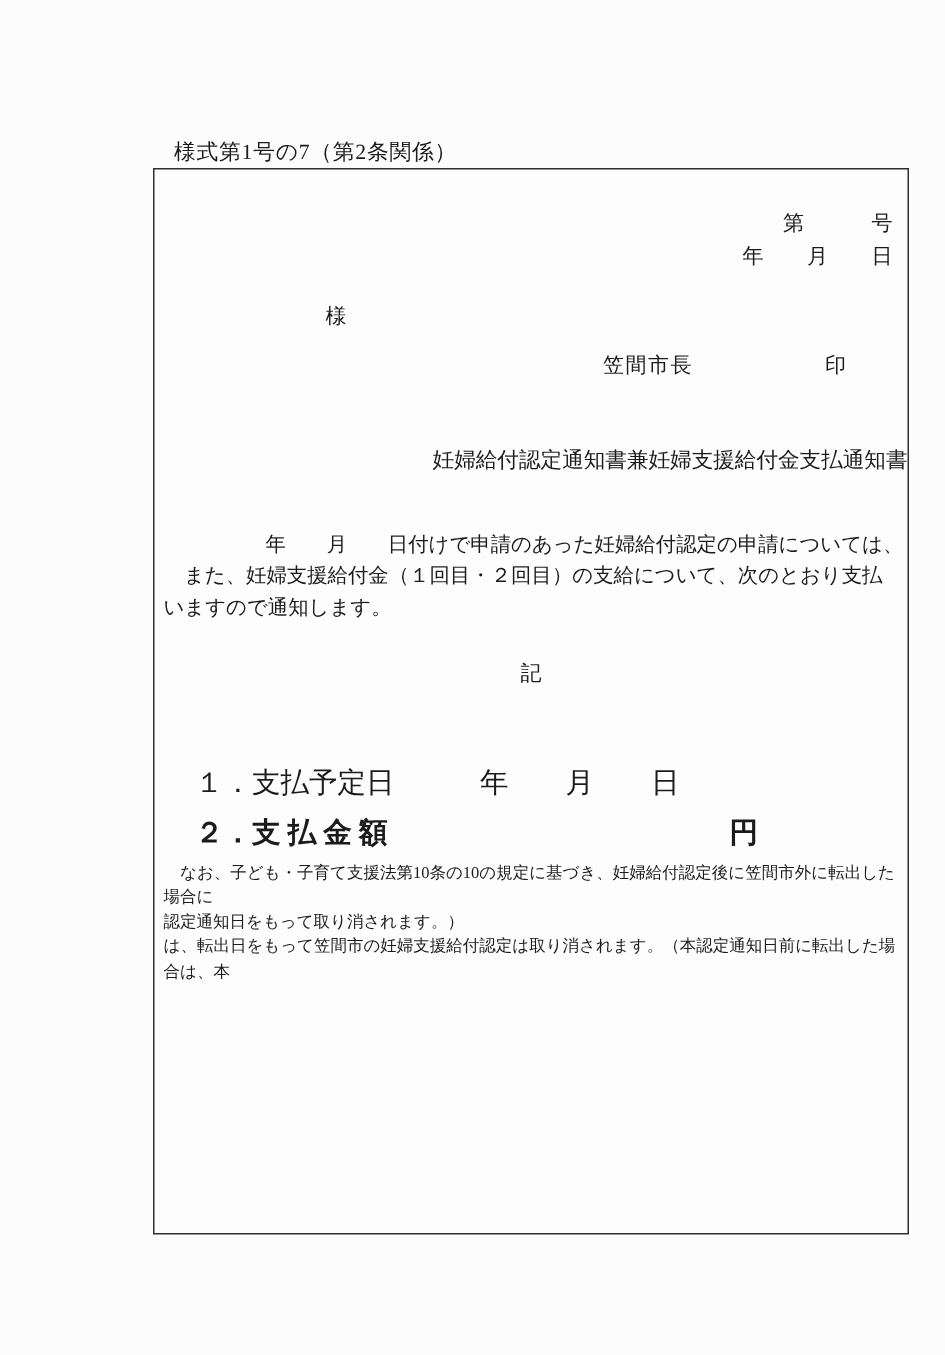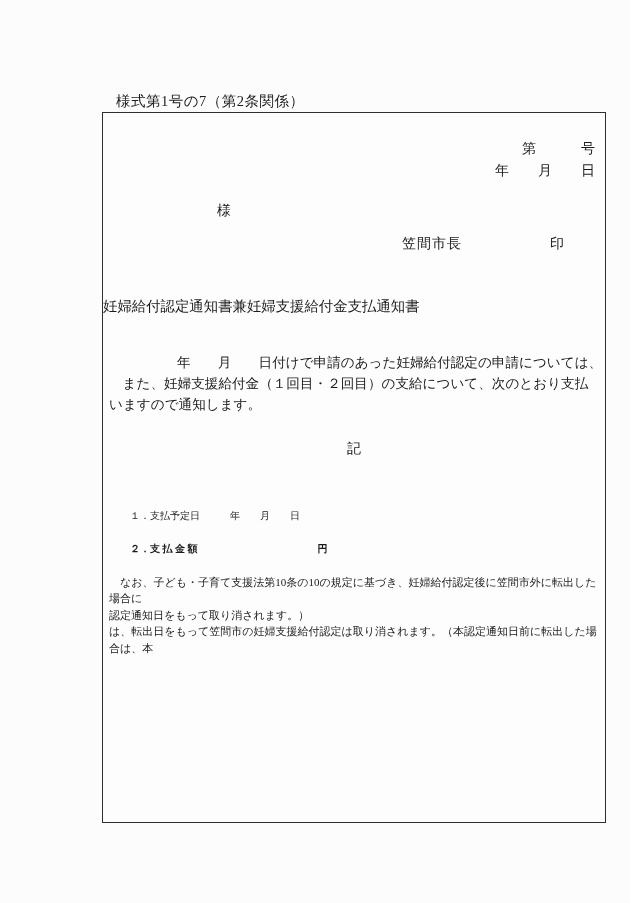--- a/index.html
+++ b/index.html
@@ -37,42 +37,42 @@
   .doc-no-suffix { left: 478px; top: 27px; }
   .date-year  { left: 392px; top: 49px; }
   .date-month { left: 435px; top: 49px; }
   .date-day   { left: 478px; top: 49px; }
   .addressee  { left: 114px; top: 89px; }
   .issuer     { left: 299px; top: 122px; letter-spacing: 1px; }
   .seal       { left: 447px; top: 122px; }
   .doc-title {
     position: absolute;
     left: 0; right: 0; top: 184px;
-    text-align: left;
+    text-align: right;
     font-size: 14.4px;
     white-space: pre;
   }
   .body-text {
     position: absolute;
     left: 0; right: 0; top: 239px;
     padding: 0 6px;
     font-size: 13.6px;
     line-height: 21px;
   }
   .body-text div { white-space: pre; }
   .ki-mark {
     position: absolute;
     left: 0; right: 0; top: 327px;
     text-align: center;
     font-size: 14px;
   }
   .item-line {
     position: absolute;
     left: 27px;
-    font-size: 10px;
+    font-size: 19px;
     white-space: pre;
   }
   .item-1 { top: 396px; }
   .item-2 { top: 429px; font-weight: bold; }
   .notes {
     position: absolute;
     left: 0; right: 0; top: 461px;
     padding: 0 6px;
     font-size: 11px;
     line-height: 16.4px;

